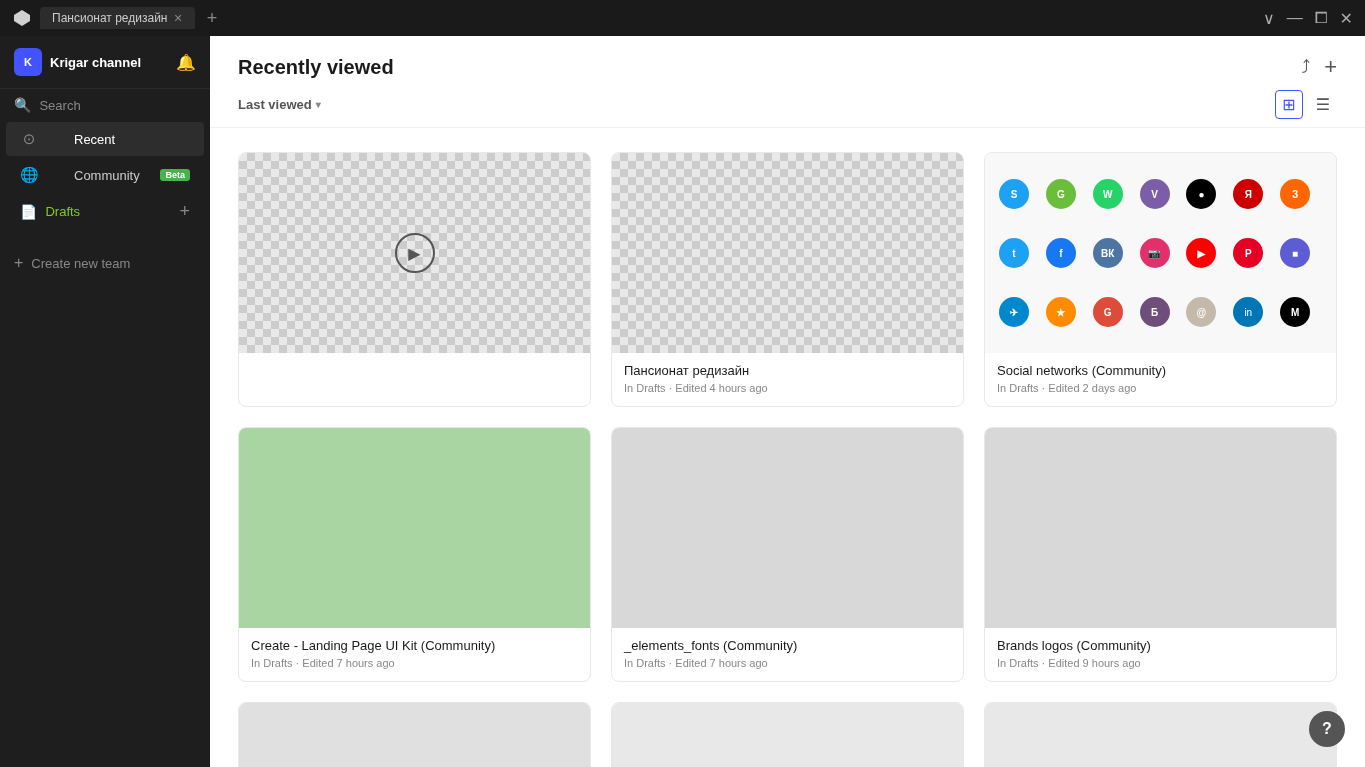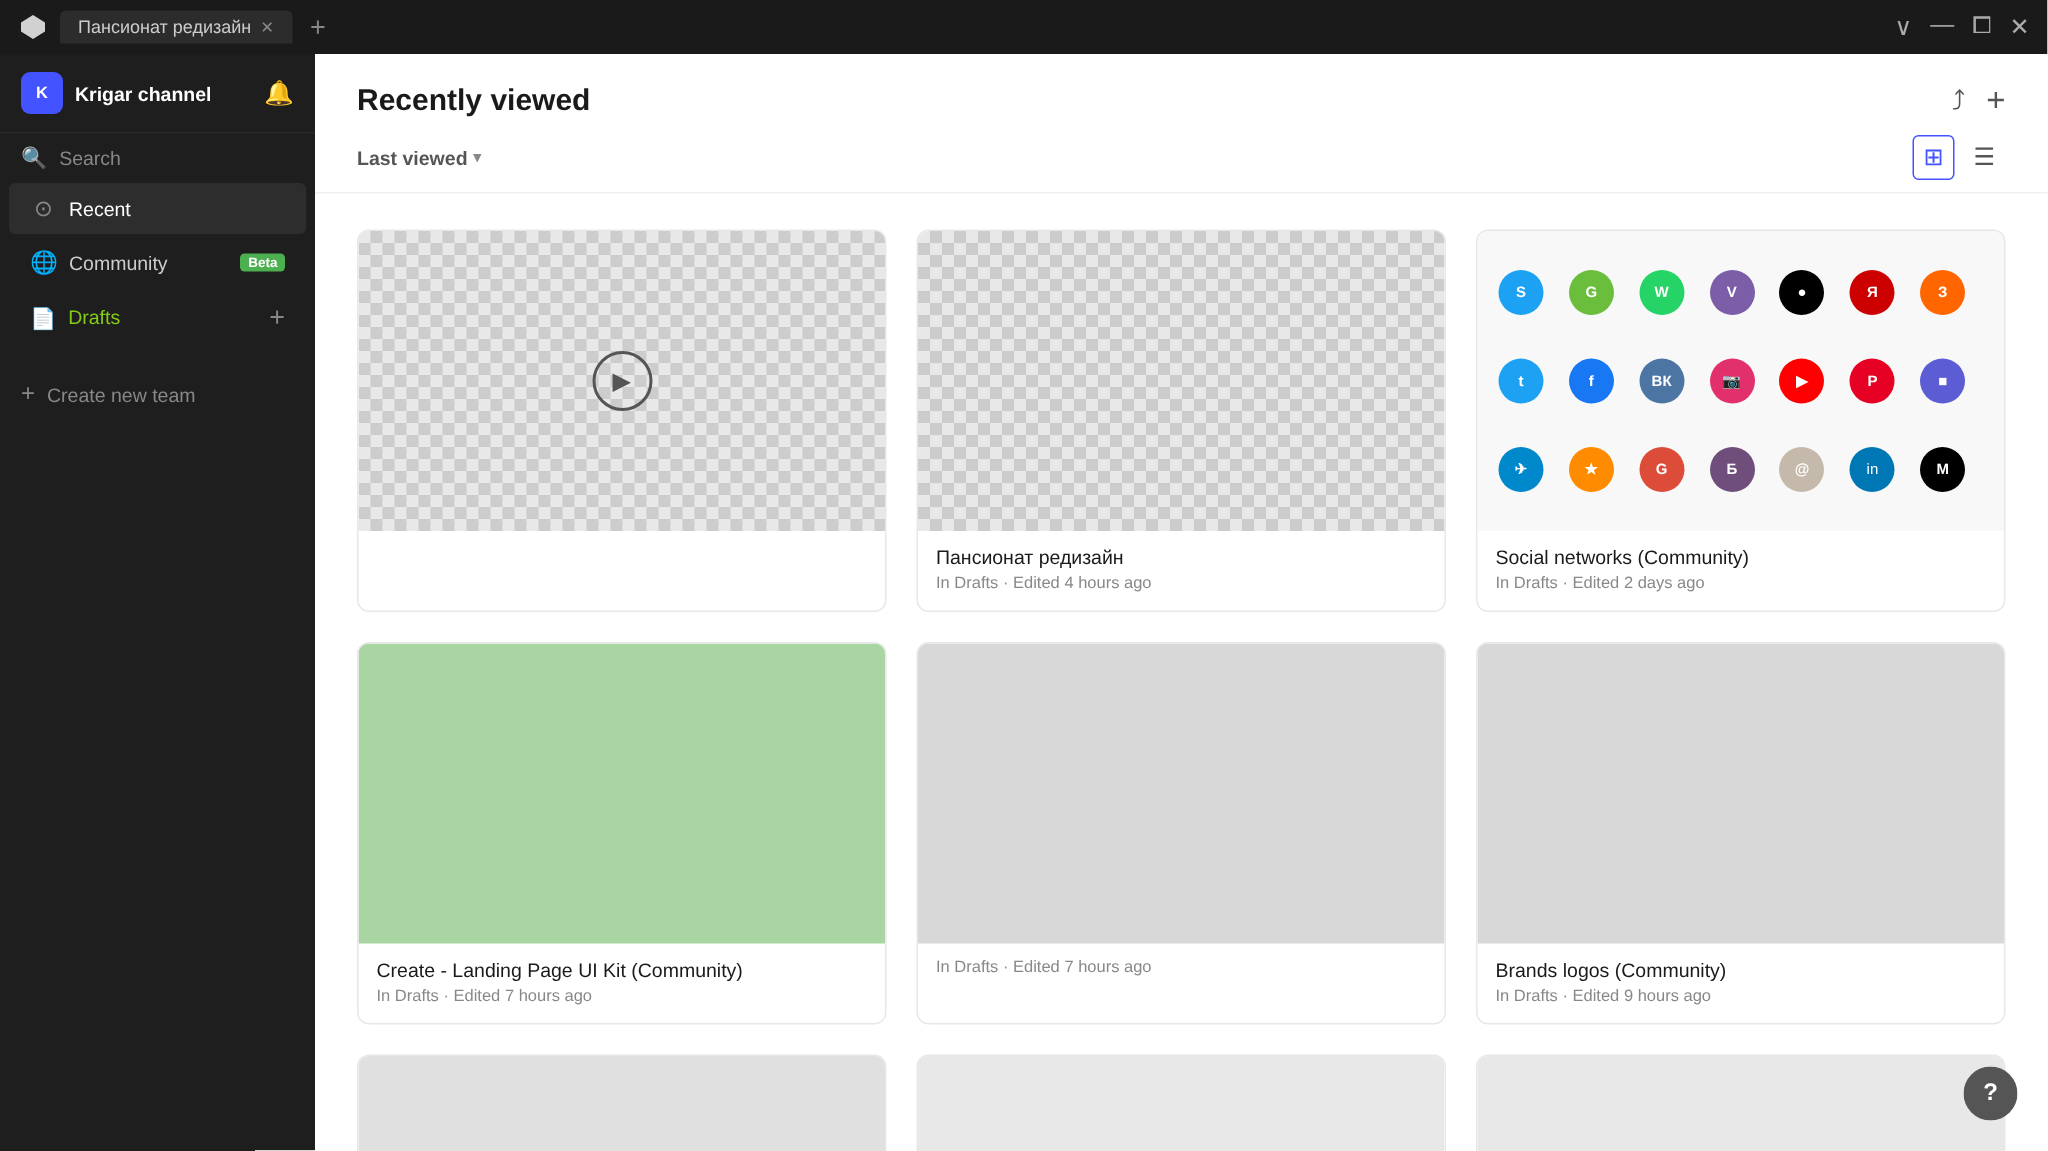--- a/index.html
+++ b/index.html
@@ -66,21 +66,21 @@
     }
     .sidebar-search-icon { font-size: 14px; color: #888; }
     .sidebar-search-text { font-size: 13px; color: #888; }
 
     .sidebar-nav-item {
       display: flex; align-items: center; gap: 8px;
       padding: 8px 14px; cursor: pointer; border-radius: 4px; margin: 1px 6px;
     }
     .sidebar-nav-item.active { background: #2d2d2d; }
     .sidebar-nav-icon { font-size: 15px; color: #888; width: 18px; text-align: center; }
-    .sidebar-nav-label { font-size: 13px; color: #ccc; }
+    .sidebar-nav-label { font-size: 13px; color: #ccc; margin-left: 28px; }
     .sidebar-nav-item.active .sidebar-nav-label { color: #fff; }
 
     .beta-badge {
       background: #4caf50;
       color: #fff;
       font-size: 9px;
       padding: 1px 5px;
       border-radius: 3px;
       margin-left: auto;
       font-weight: 600;
@@ -343,20 +343,21 @@
         <div class="card-thumb green-thumb"></div>
         <div class="card-info">
           <div class="card-title">Create - Landing Page UI Kit (Community)</div>
           <div class="card-meta">In Drafts · Edited 7 hours ago</div>
         </div>
       </div>
 
       <div class="card">
         <div class="card-thumb gray-thumb"></div>
         <div class="card-info">
+          <div class="card-title">_elements_fonts (Community)</div>
           <div class="card-meta">In Drafts · Edited 7 hours ago</div>
         </div>
       </div>
 
       <div class="card">
         <div class="card-thumb gray-thumb"></div>
         <div class="card-info">
           <div class="card-title">Brands logos (Community)</div>
           <div class="card-meta">In Drafts · Edited 9 hours ago</div>
         </div>

